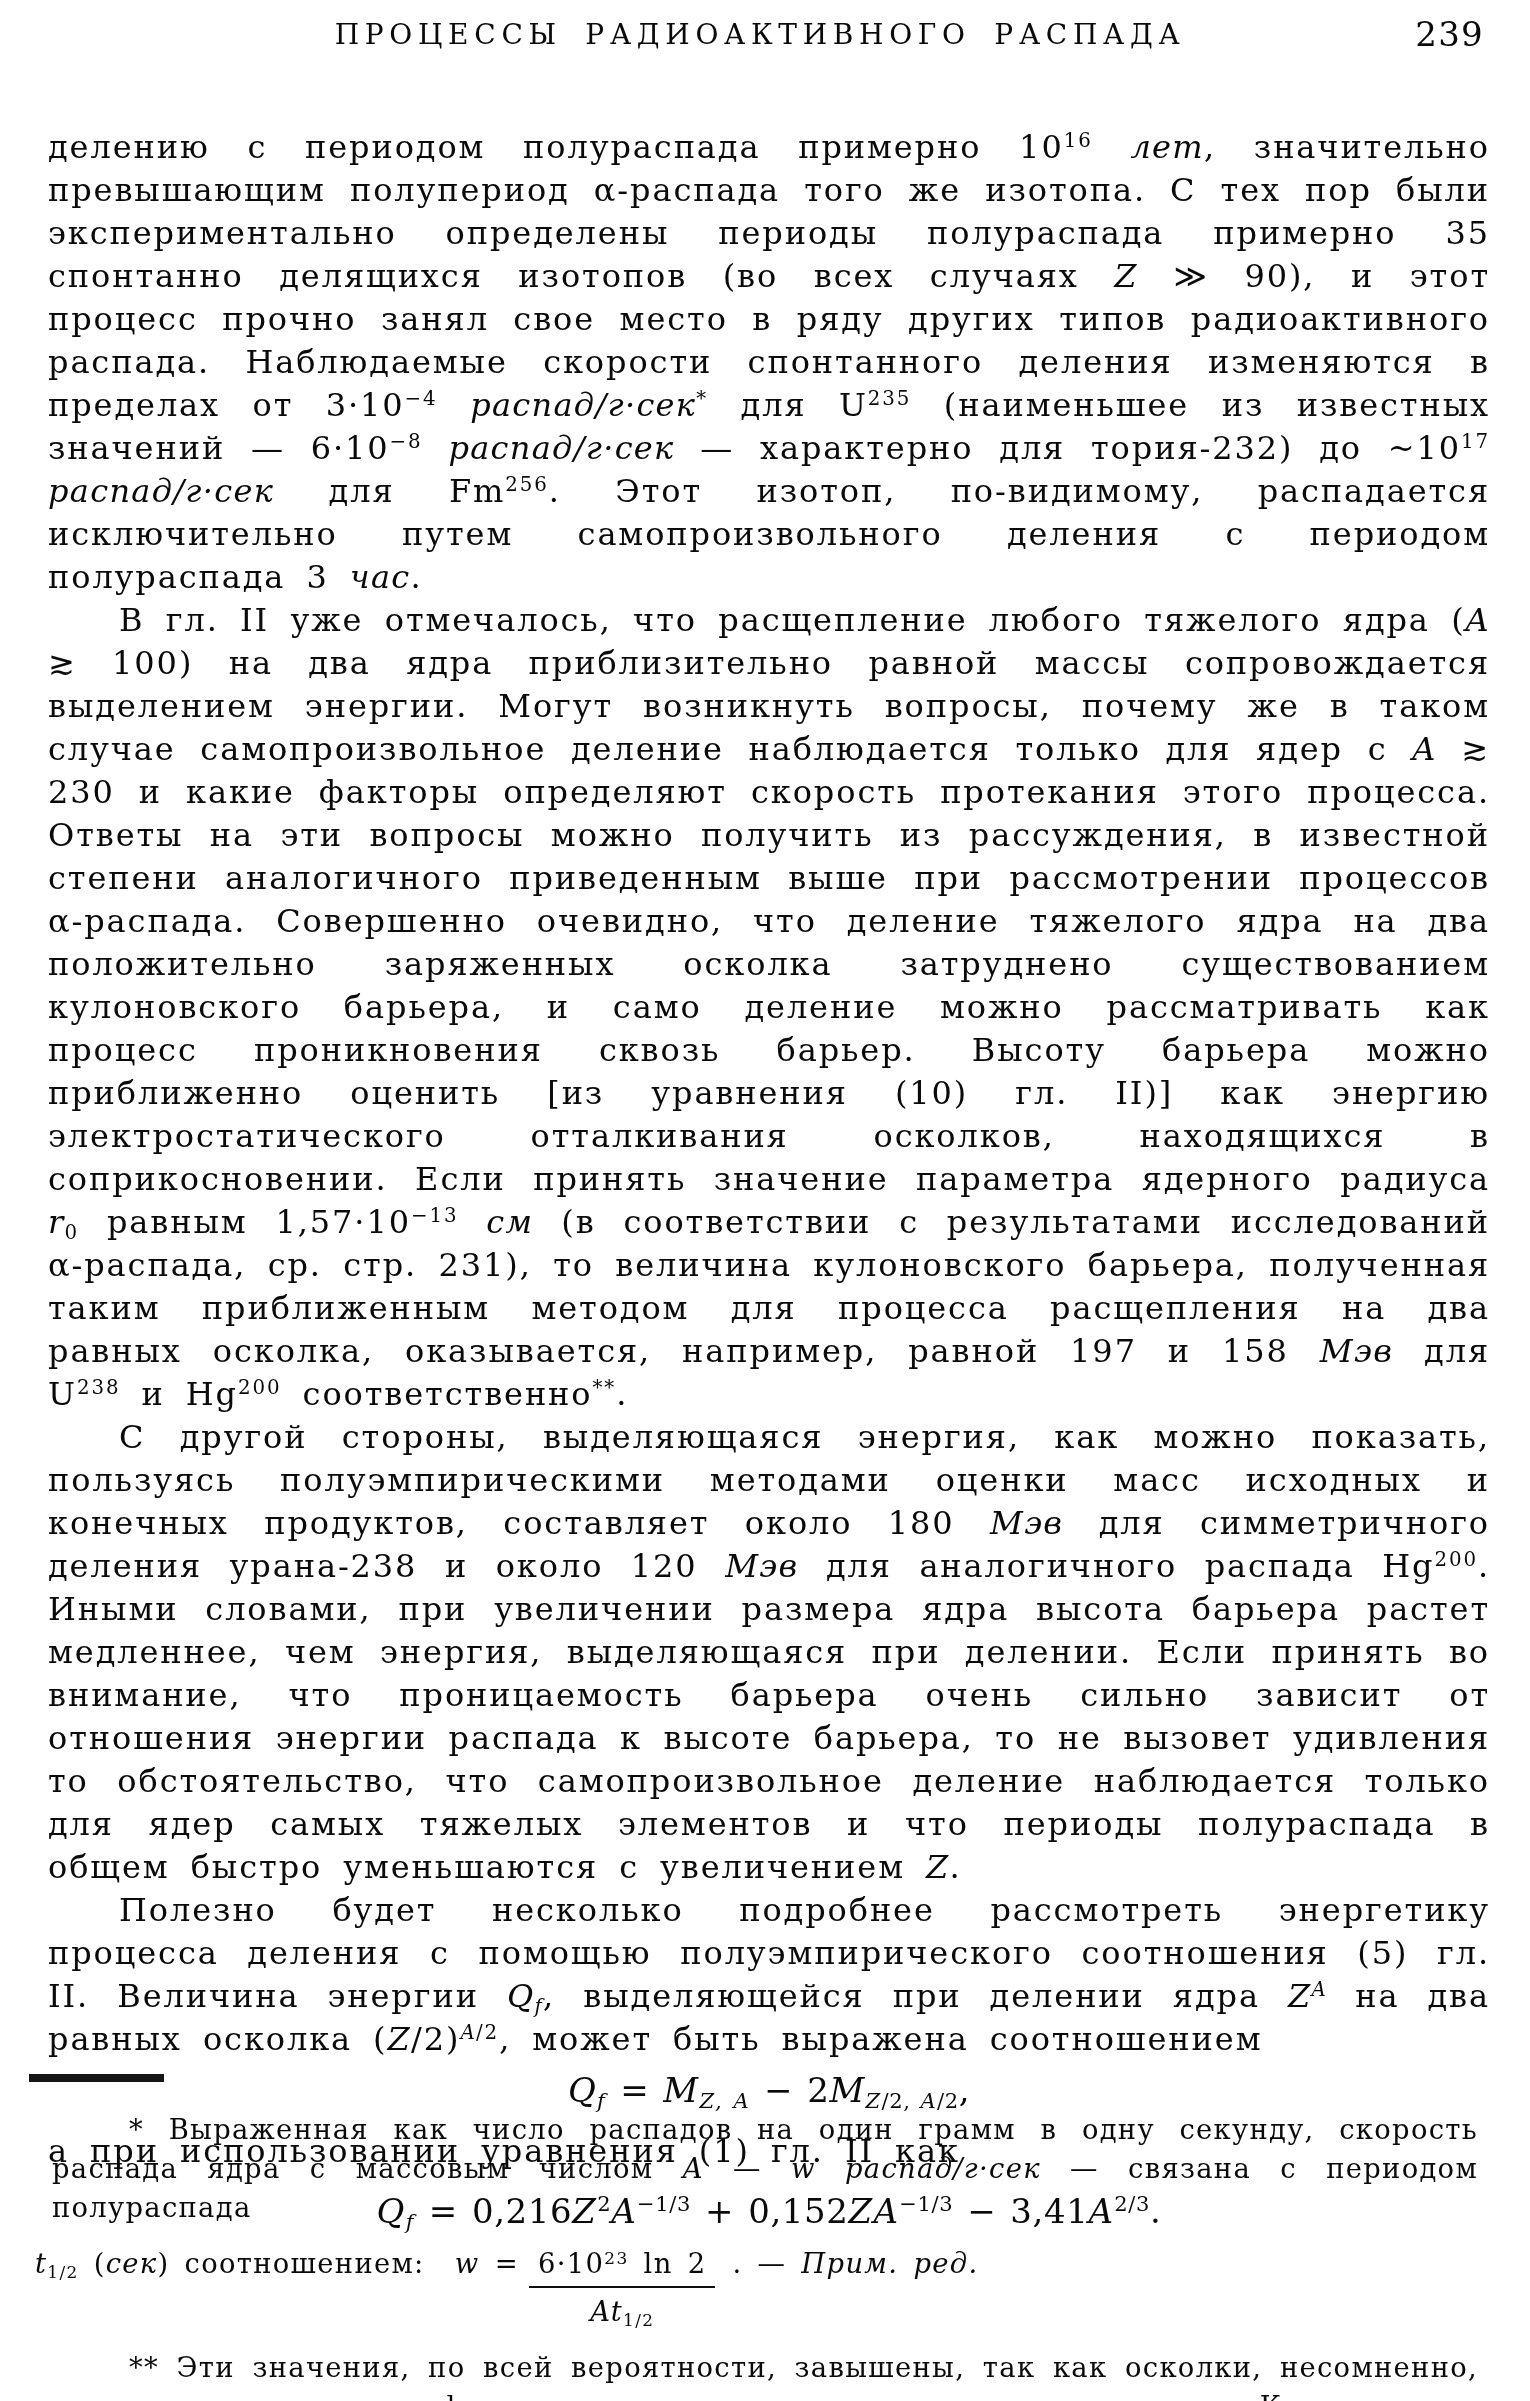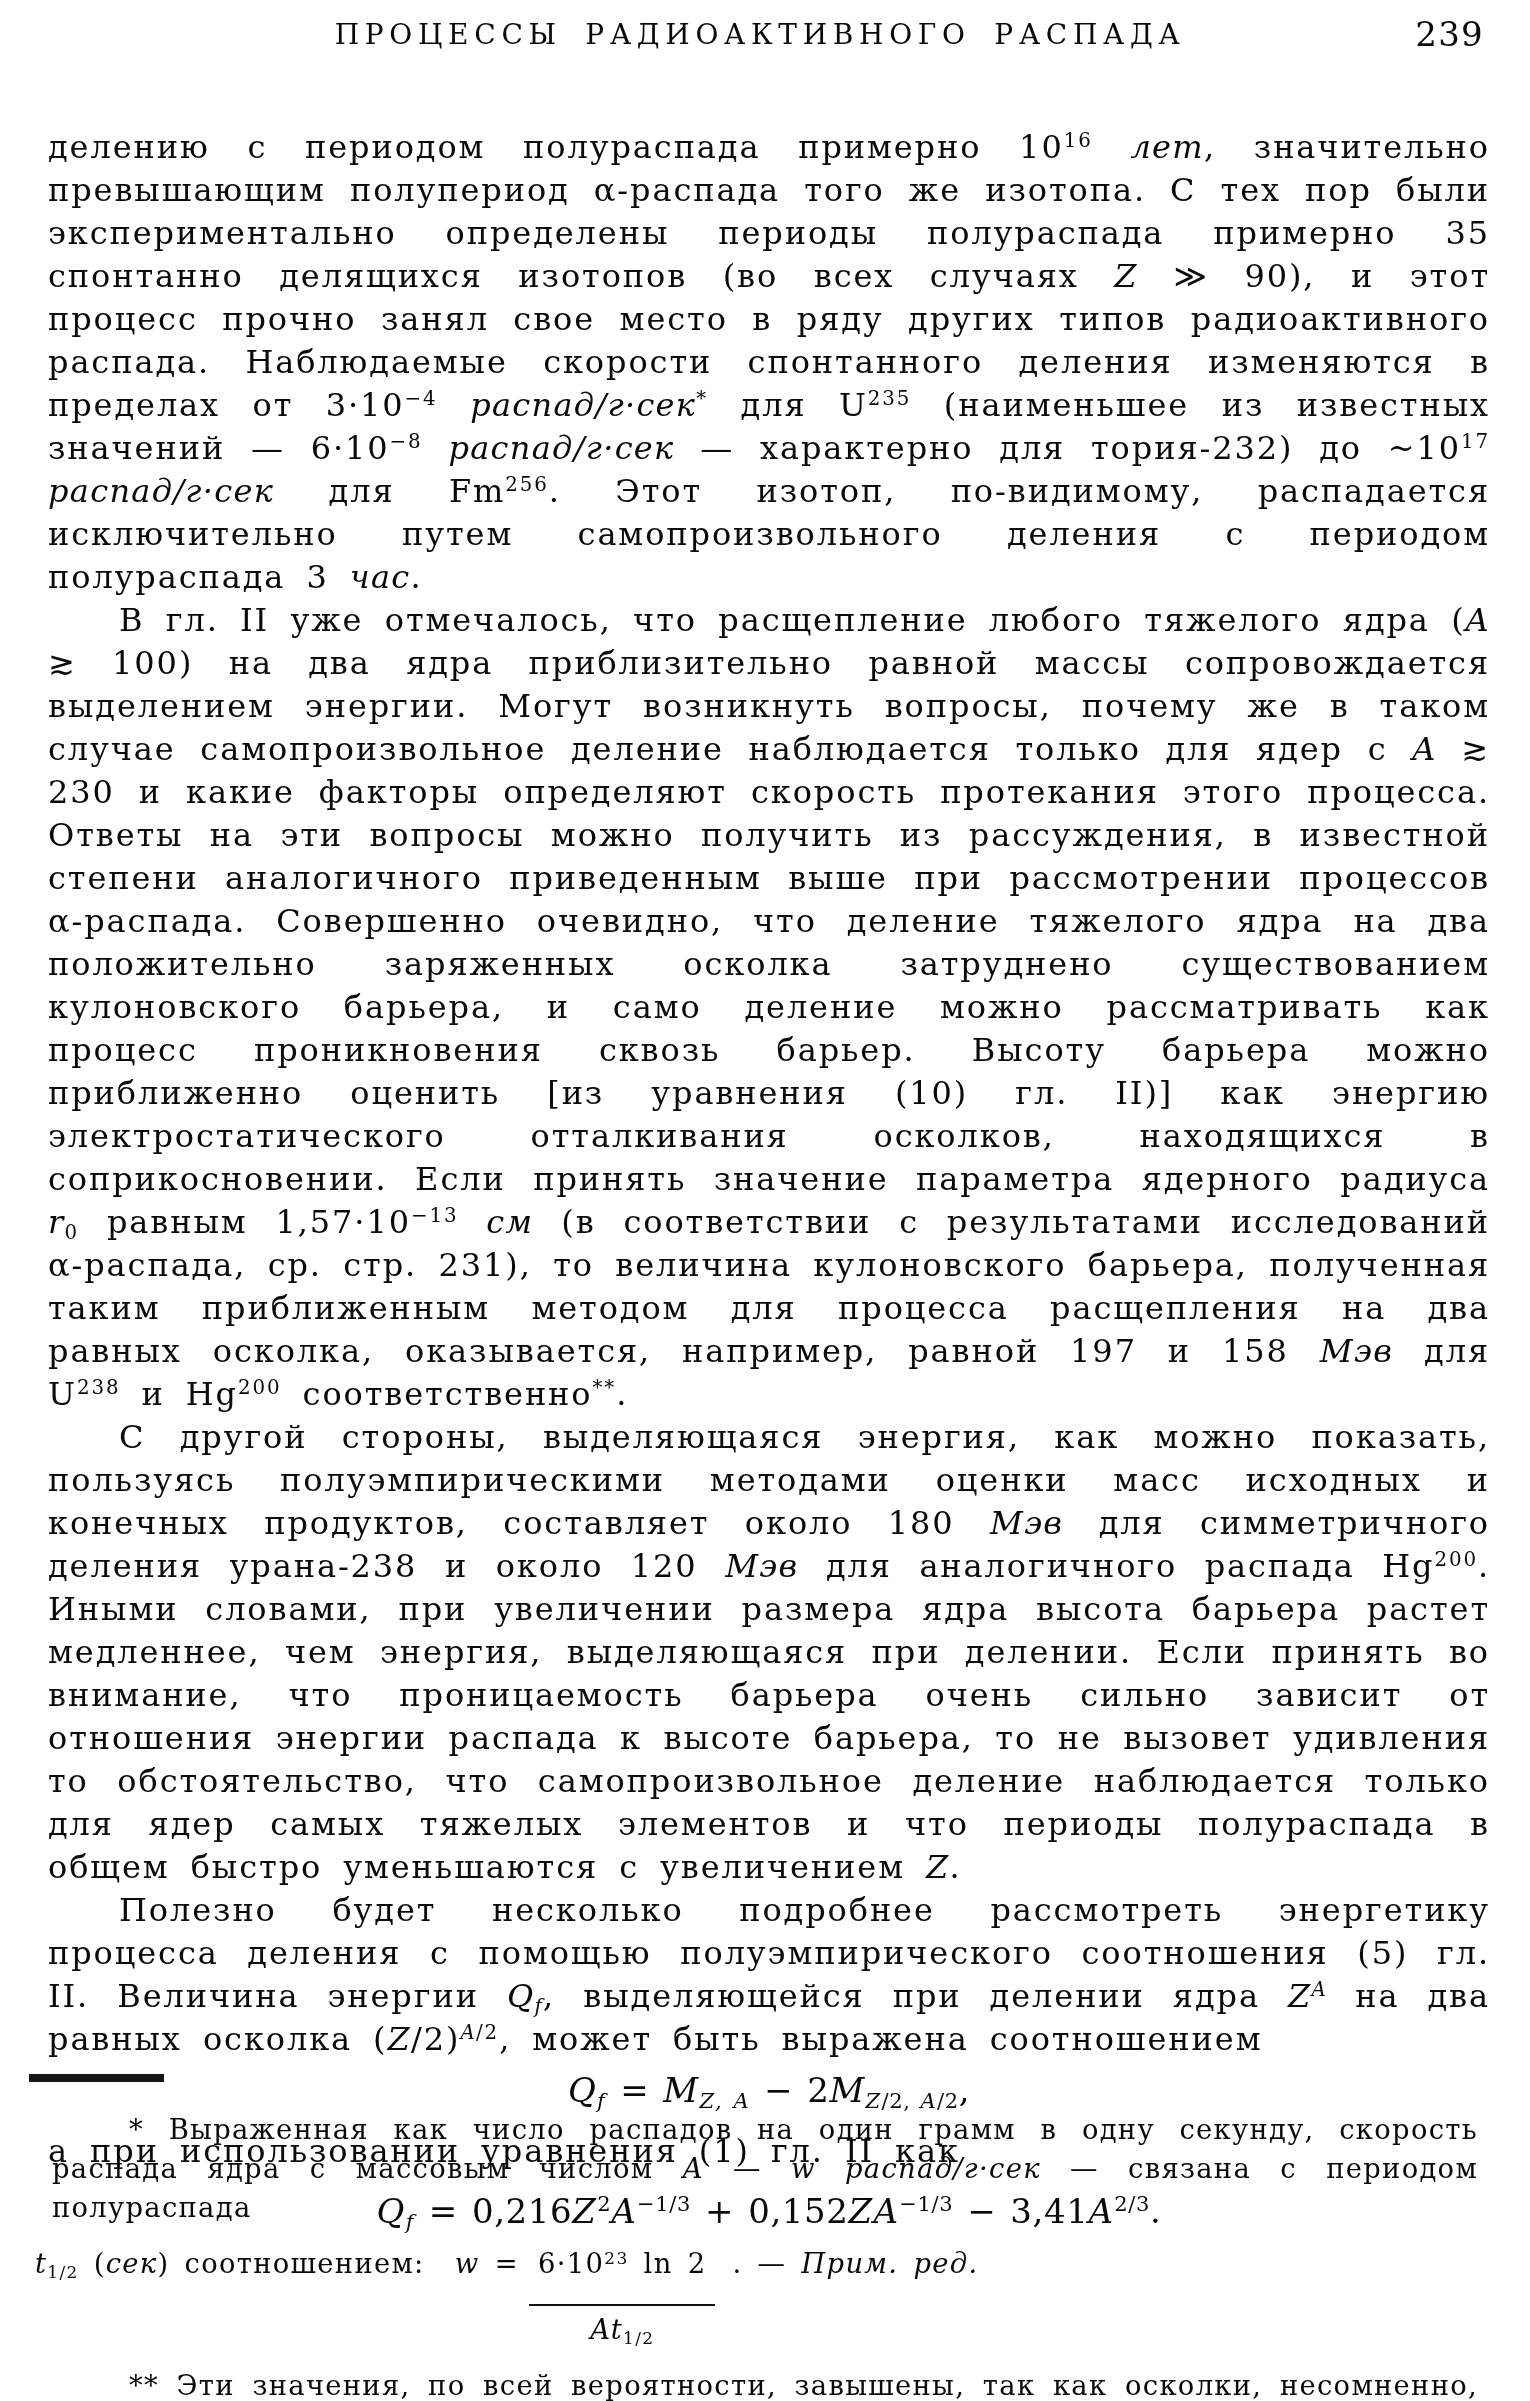--- a/index.html
+++ b/index.html
@@ -60,21 +60,21 @@
     margin-top:5.1px;
     letter-spacing:1.3px;word-spacing:5.1px;
   }
   .relation-prefix{white-space:nowrap;margin-right:10.2px;}
   .relation-suffix{white-space:nowrap;margin-left:17px;}
   .fraction{
     display:inline-block;text-align:center;vertical-align:middle;
   }
   .fraction .numerator{
     display:block;border-bottom:2.6px solid #111;
-    padding:0 9px 21px 9px;
+    padding:0 9px 3px 9px;
   }
   .fraction .denominator{
     display:block;padding-top:3.8px;
   }
   .note2-block{margin-top:6.4px;}
   i{letter-spacing:1.3px;}
 </style>
 </head>
 <body>
 

